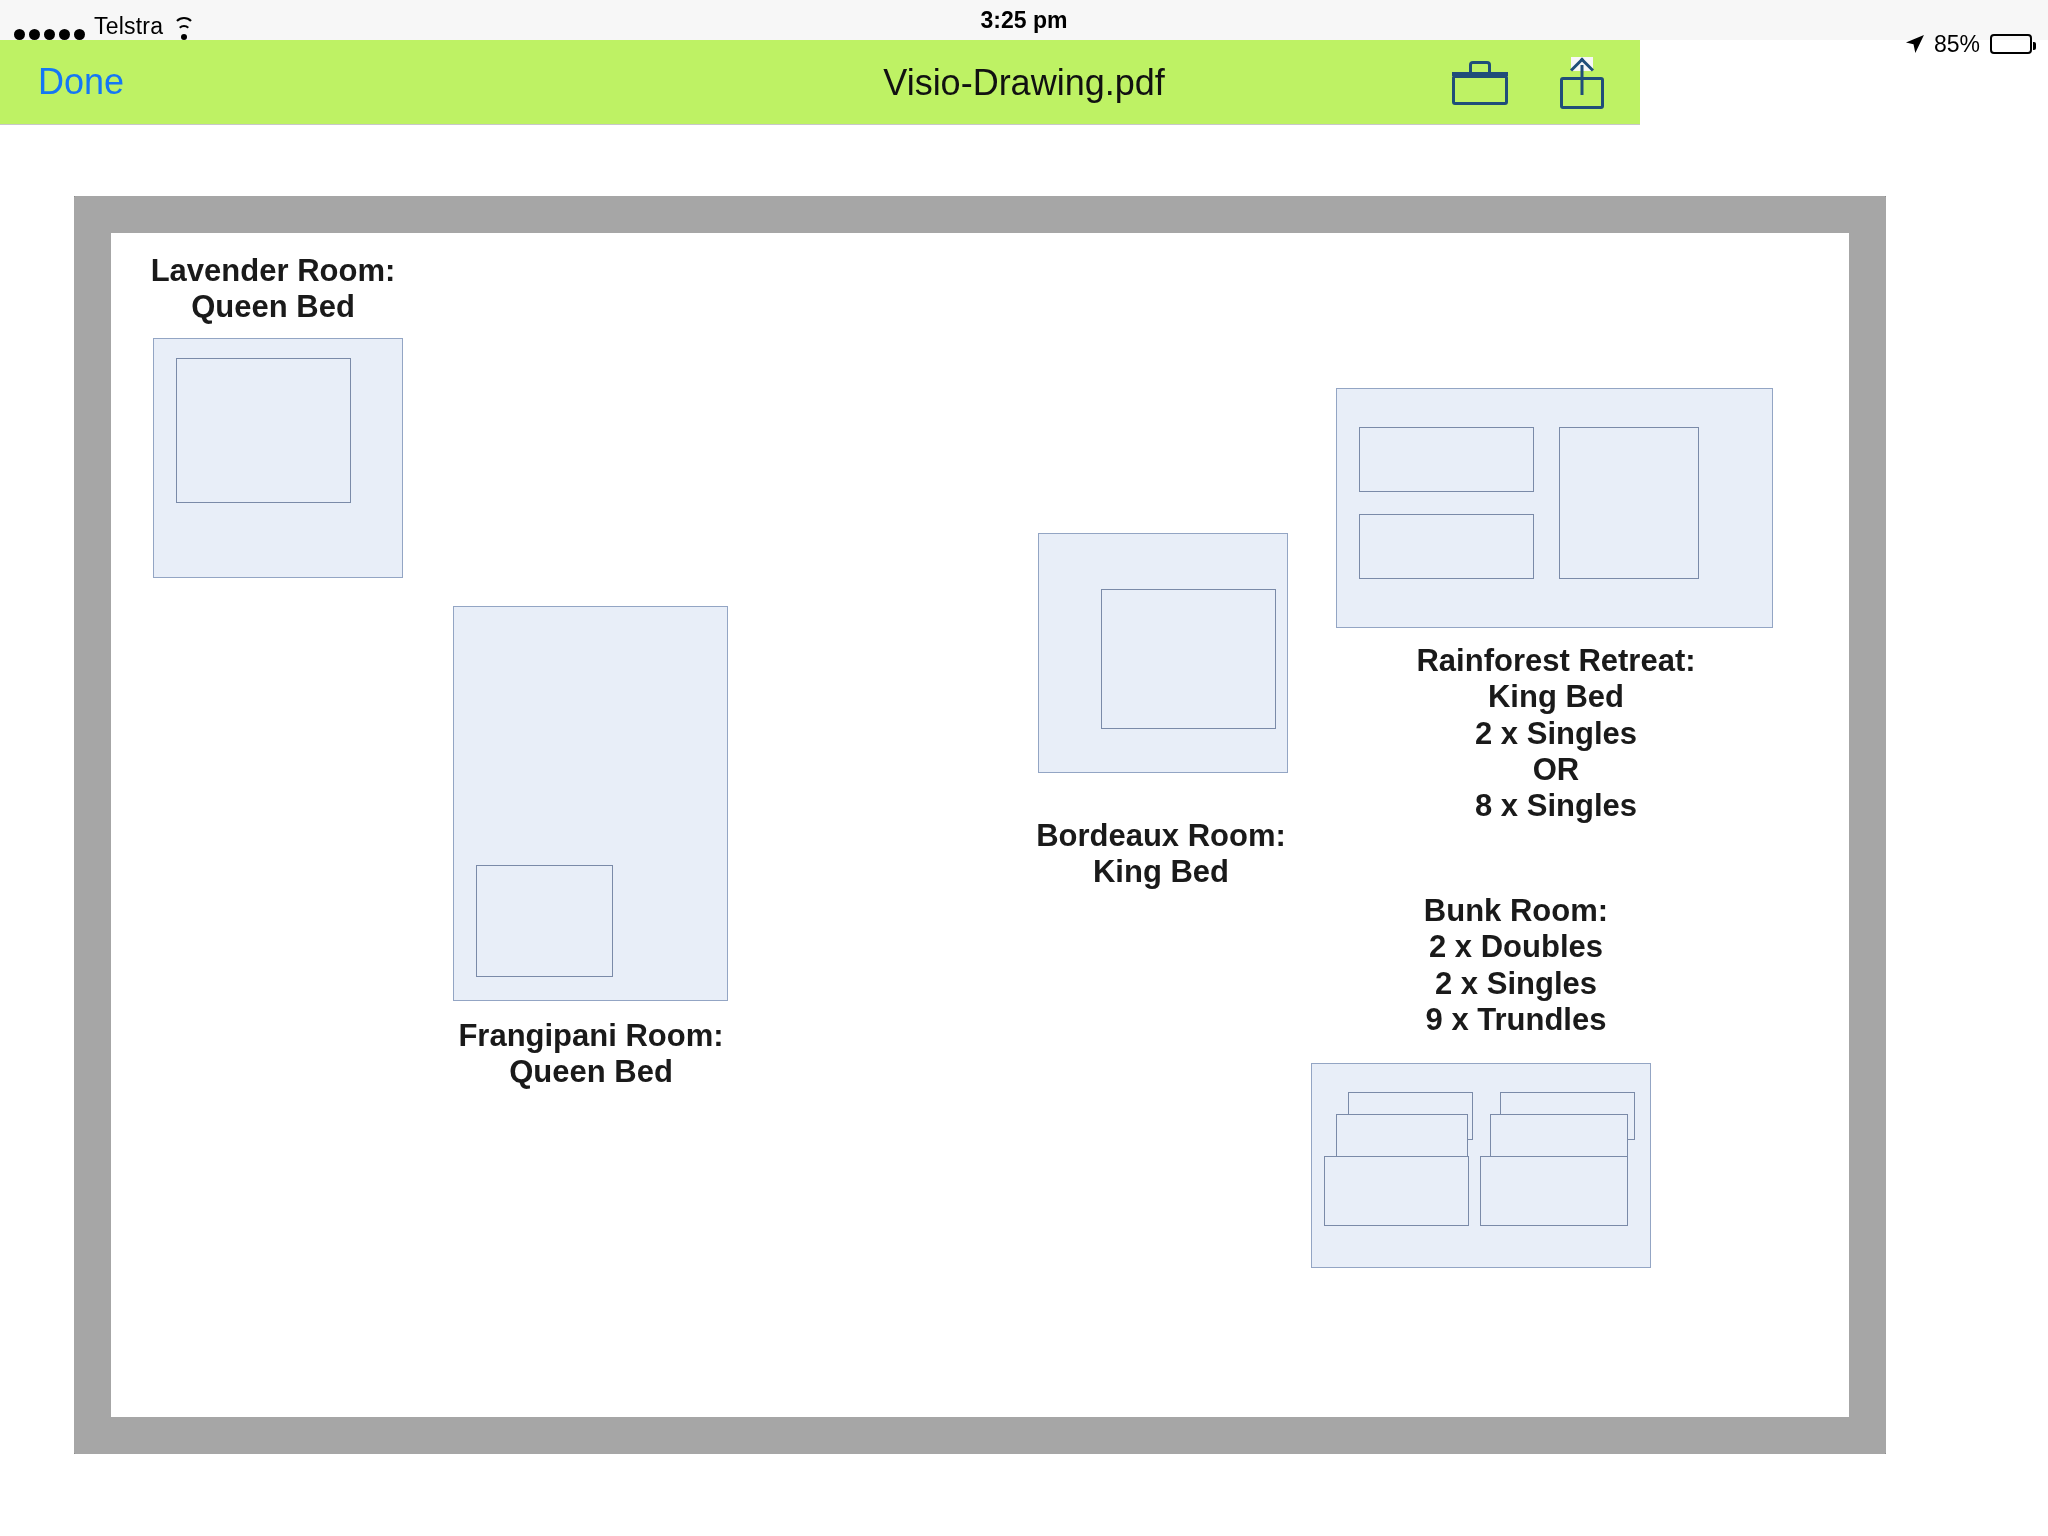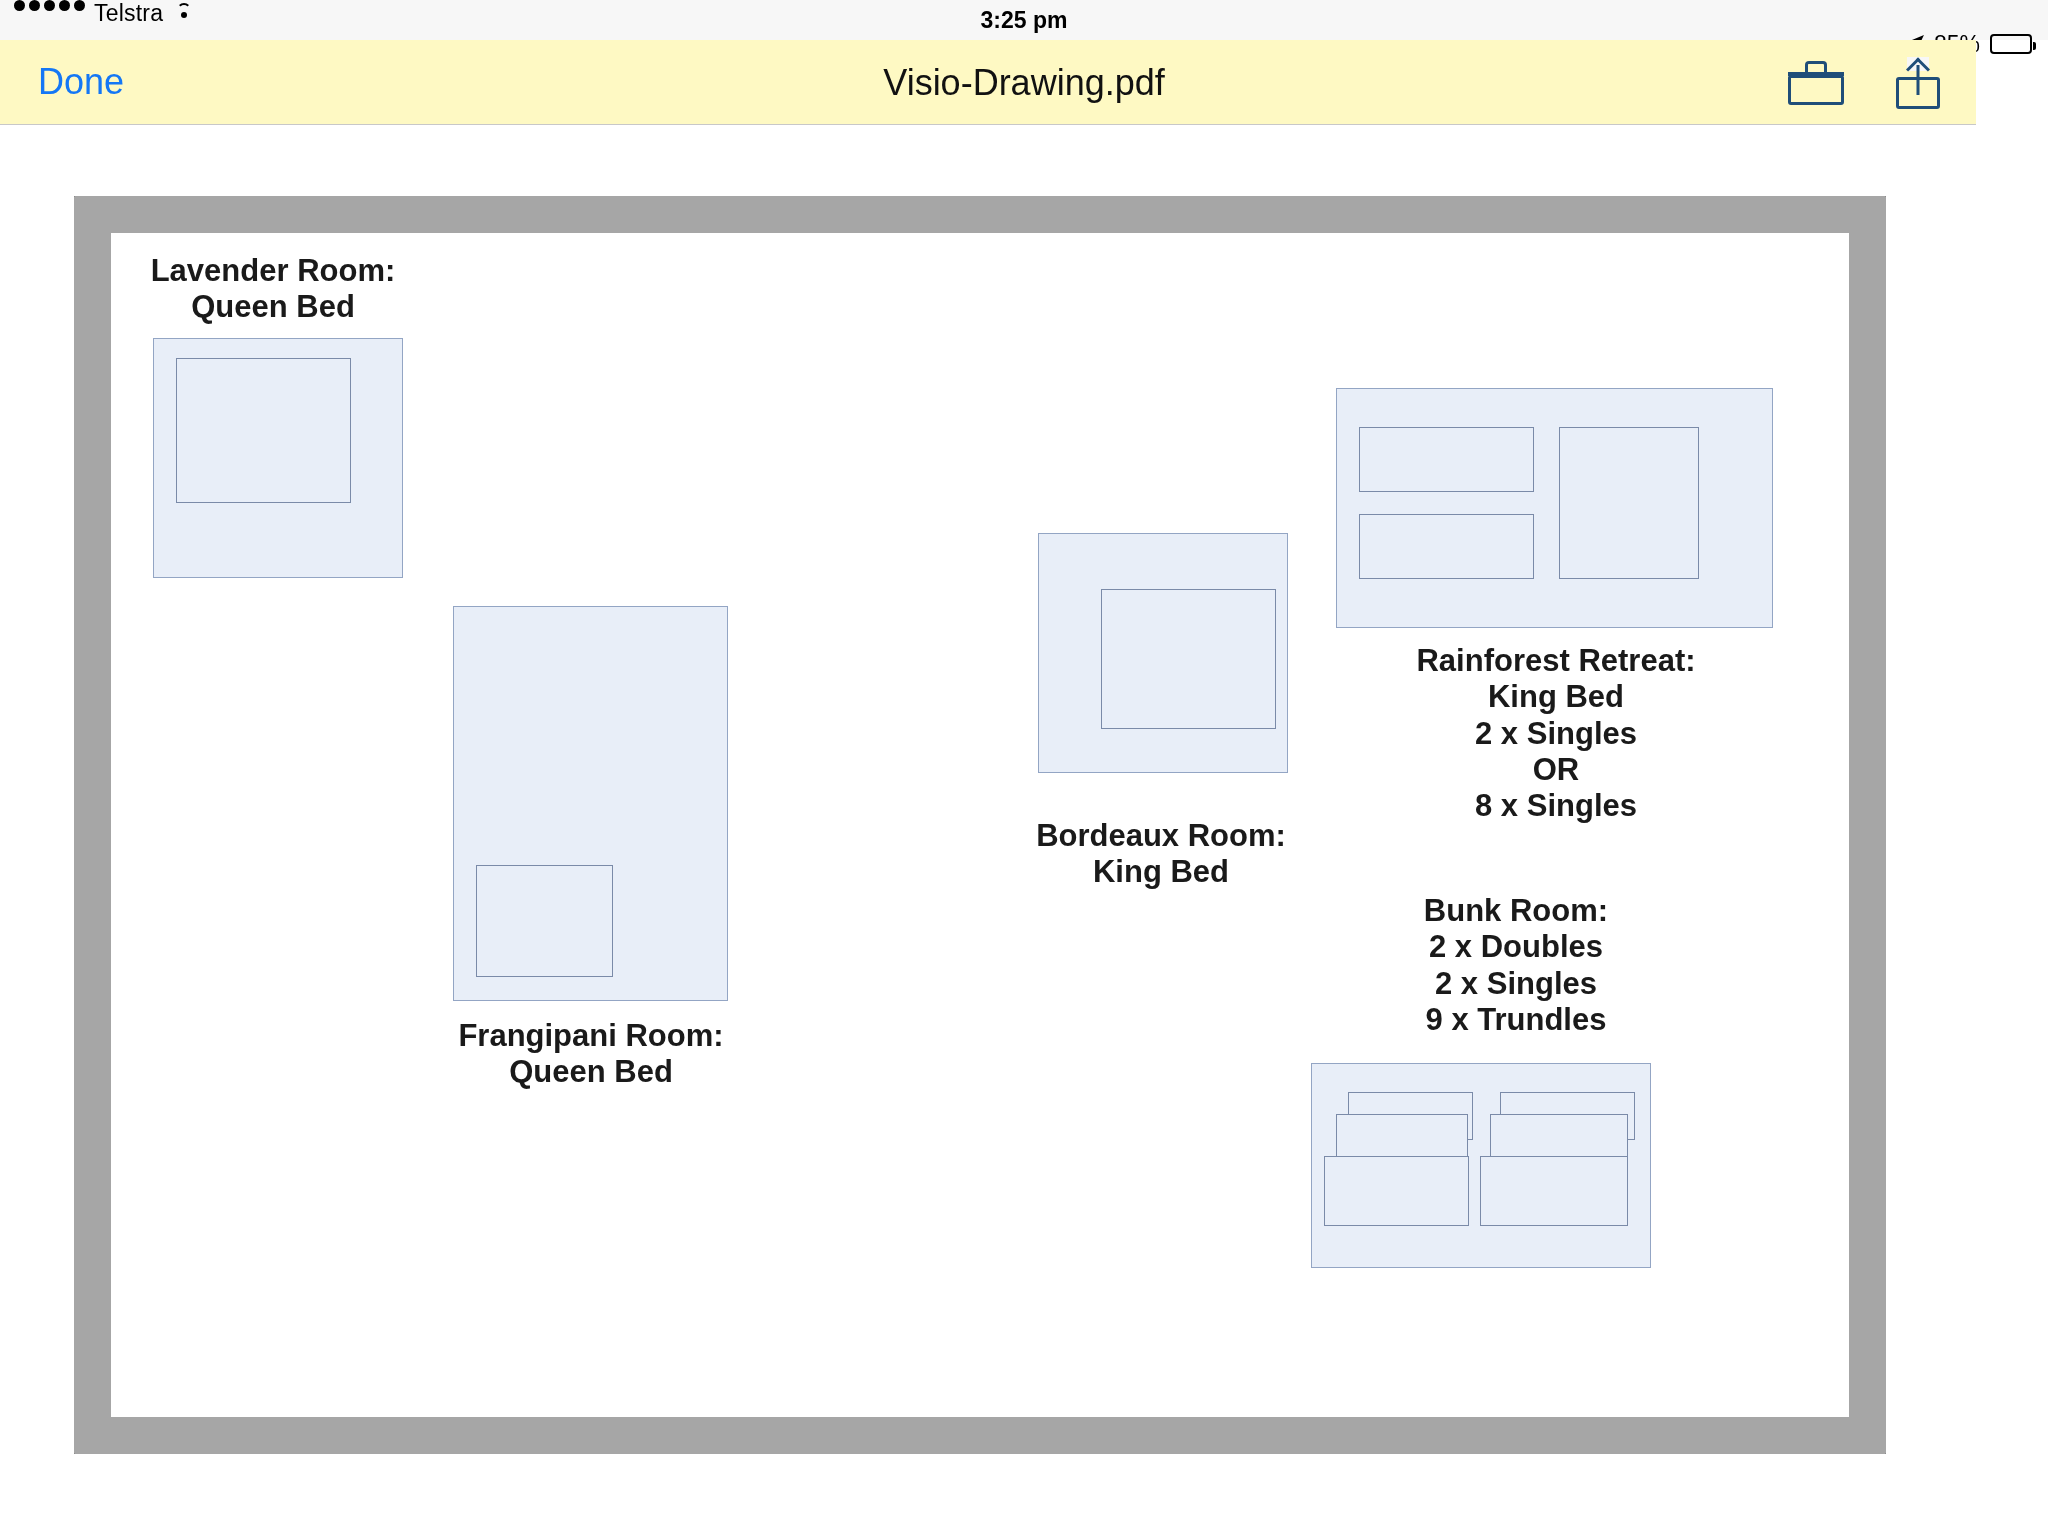--- a/index.html
+++ b/index.html
@@ -13,21 +13,21 @@
 
   
   #status-bar {
     position: absolute; left: 0; top: 0; width: 2048px; height: 40px;
     background: #f7f7f7;
     display: flex; align-items: center;
     font-size: 23px; color: #000;
   }
   #status-left {
     position: absolute; left: 14px; top: 0; height: 40px;
-    display: flex; align-items: flex-start; gap: 9px;
+    display: flex; align-items: flex-end; gap: 9px;
   }
   .dots { display: flex; align-items: center; gap: 4px; }
   .dot {
     width: 11px; height: 11px; border-radius: 50%;
     background: #000;
   }
   #carrier { font-size: 23px; letter-spacing: 0.2px; }
   .wifi-icon { width: 24px; height: 18px; position: relative; }
   .wifi-icon i {
     position: absolute; left: 50%; bottom: 0;
@@ -61,22 +61,22 @@
     position: relative; padding: 2px;
   }
   .battery::after {
     content: ""; position: absolute; right: -6px; top: 6px;
     width: 3px; height: 8px; background: #000; border-radius: 0 2px 2px 0;
   }
   .battery .fill { height: 100%; background: #000; border-radius: 2px; }
 
   
   #nav-bar {
-    position: absolute; left: 0; top: 40px; width: 1976px; height: 85px;
-    background: #fef9c3;
+    position: absolute; left: 0; top: 40px; width: 1640px; height: 85px;
+    background: #bef264;
     border-bottom: 1px solid #c8c8c8;
   }
   #done-button {
     position: absolute; left: 38px; top: 50%; transform: translateY(-50%);
     font-size: 36px; color: #1477f5; cursor: pointer;
   }
   #doc-title {
     position: absolute; left: 0; top: 0; width: 2048px; height: 85px;
     display: flex; align-items: center; justify-content: center;
     font-size: 36px; color: #111;

